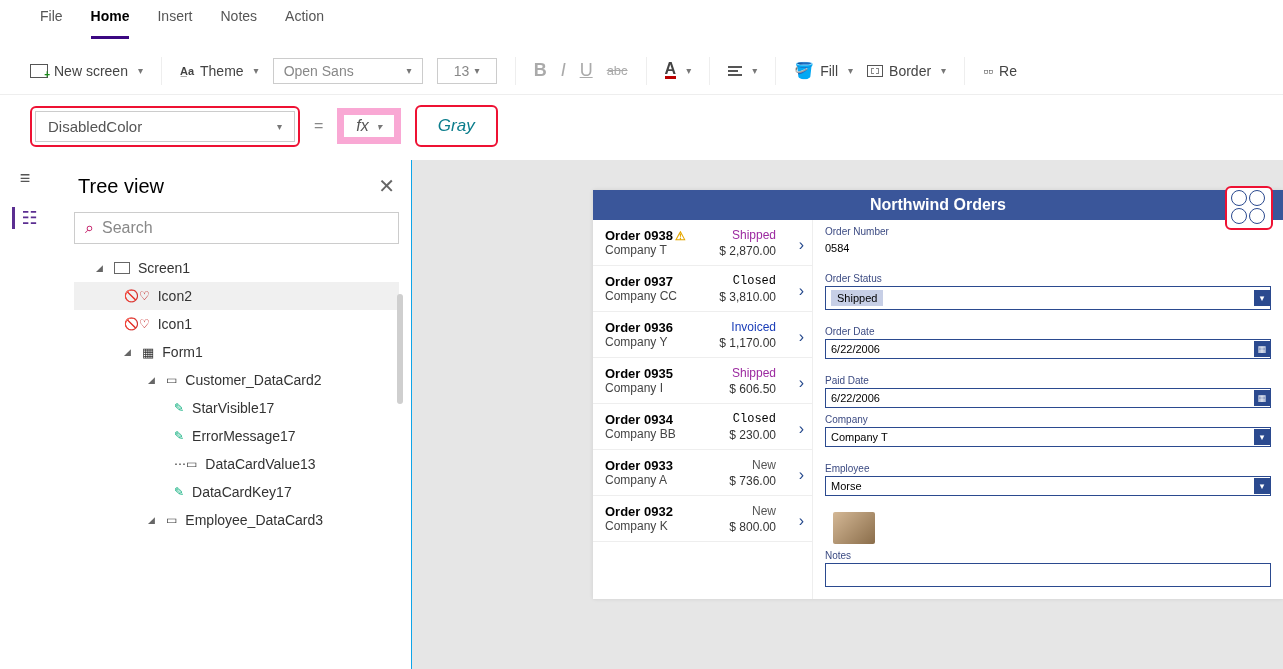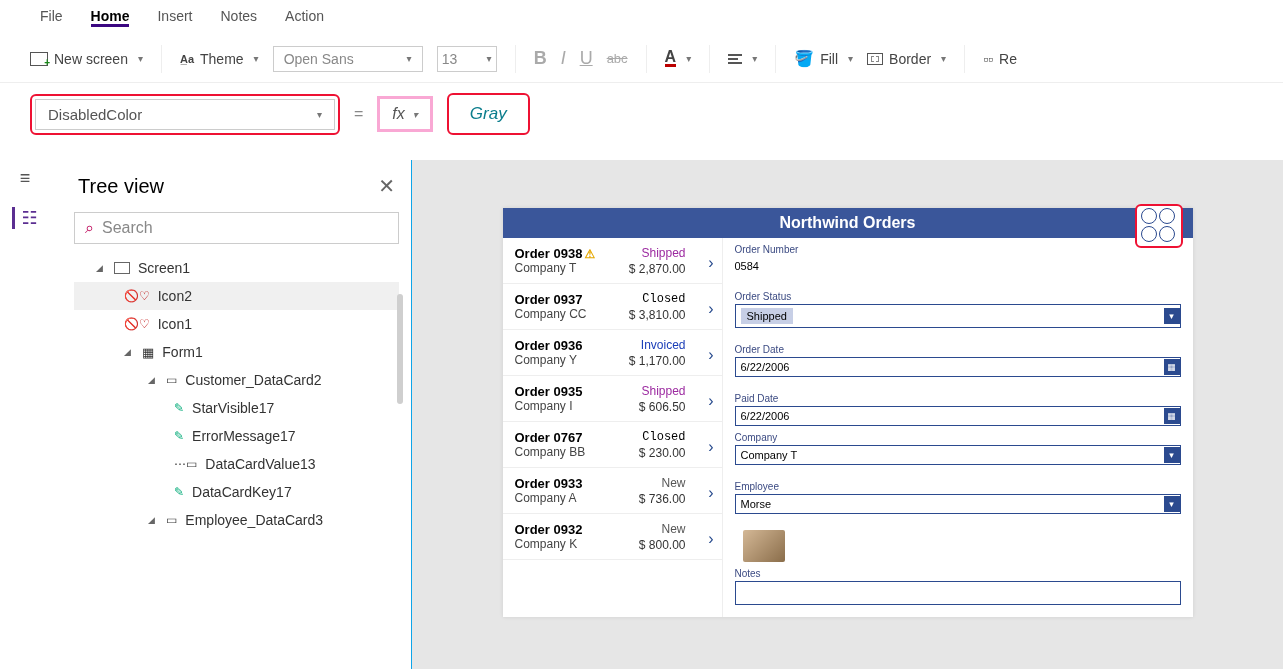--- a/index.html
+++ b/index.html
@@ -1,64 +1,64 @@
 <!DOCTYPE html>
 <html><head>
 <meta charset="utf-8">
 <style>
 * { box-sizing: border-box; margin: 0; padding: 0; font-family: 'Segoe UI', sans-serif; }
 body { background: #fff; width: 1283px; height: 669px; overflow: hidden; position: relative; }
 
 
 .menubar { display: flex; gap: 28px; padding: 8px 40px; font-size: 14px; color: #555; }
 .menubar span { cursor: pointer; }
-.menubar .active { color: #000; font-weight: 600; border-bottom: 3px solid #3b0781; padding-bottom: 0; }
+.menubar .active { color: #000; font-weight: 600; border-bottom: 3px solid #3b0781; padding-bottom: 12px; }
 
 
 .toolbar { display: flex; align-items: center; padding: 6px 30px; border-bottom: 1px solid #eee; gap: 14px; font-size: 14px; height: 48px; }
 .toolbar .item { display: flex; align-items: center; gap: 6px; color: #444; cursor: pointer; }
 .toolbar .sep { width: 1px; height: 28px; background: #eee; margin: 0 4px; }
 .toolbar .drop-box { border: 1px solid #ccc; padding: 4px 10px; min-width: 150px; color: #888; display: flex; align-items: center; justify-content: space-between; }
-.toolbar .small-box { border: 1px solid #ccc; padding: 4px 4px; width: 60px; color: #888; display: flex; align-items: center; justify-content: space-between; }
+.toolbar .small-box { border: 1px solid #ccc; padding: 4px 16px; width: 60px; color: #888; display: flex; align-items: center; justify-content: space-between; }
 .chev { font-size: 10px; color: #777; margin-left: 4px; }
 .A-underline { border-bottom: 3px solid #b00; display:inline-block; line-height:14px; font-weight:600; font-size:16px; }
 .align-icon { display:inline-flex; flex-direction:column; gap:2px;}
 .align-icon i{display:block;width:14px;height:2px;background:#555;}
 .align-icon i:nth-child(2){width:10px;}
 .border-icon{width:16px;height:12px;border:1px solid #555;display:inline-block;position:relative;}
 .border-icon::after{content:'';position:absolute;left:3px;top:2px;right:3px;bottom:2px;border:1px dashed #888;}
 .reorder-icon{display:inline-block;font-size:14px;}
 
 
 .formula-row { display:flex; align-items:center; padding: 10px 30px; gap: 14px; }
 .red-box { border: 2.5px solid #e13; border-radius: 6px; padding: 3px; }
-.prop-select { width: 300px; border:1px solid #ccc; background:#fff; padding:6px 12px; font-size:15px; color:#555; display:flex; justify-content:space-between; align-items:center;}
+.prop-select { width: 260px; border:1px solid #ccc; background:#fff; padding:6px 12px; font-size:15px; color:#555; display:flex; justify-content:space-between; align-items:center;}
 .equals { font-size:16px; color:#888; }
 .fx { font-style: italic; font-size: 16px; color:#555; padding: 0 6px; display:flex; align-items:center; gap:4px; }
 .formula-val { padding:6px 18px; font-size:17px; color: #0b7d8c; font-style: italic; }
-.fx-container{border:3px solid #f9a8d4;padding:2px 6px;display:flex;align-items:center;height:36px;}
+.fx-container{border:7px solid #f9a8d4;padding:2px 6px;display:flex;align-items:center;height:36px;}
 
 
 .left-rail { position:absolute; top:160px; left:0; width:50px; display:flex;flex-direction:column; align-items:center; gap:18px; padding-top:8px;}
 .left-rail .rail-btn{cursor:pointer;color:#555;font-size:18px;}
 
 
 .tree-pane { position:absolute; top:160px; left:62px; width:350px; bottom:0; border-right:1px solid #0ea5e9; padding: 10px 12px 0 12px; }
 .tree-header { display:flex; justify-content:space-between; align-items:center; font-size:20px; font-weight:500; padding: 4px 4px 14px 4px;}
 .search-box { border:1px solid #ccc; padding:6px 10px; display:flex; align-items:center; gap:8px; color:#888; margin-bottom:10px;}
 .tree { font-size:14px; color:#333; position:relative;}
 .tree-scroll{position:absolute; right:-4px; top:40px; width:6px; height:110px; background:#cfcfcf; border-radius:3px;}
 .tree-node { display:flex; align-items:center; gap:8px; padding:6px 4px; cursor:pointer;}
 .tree-node.selected{background:#f0f0f0;}
 .indent1{padding-left:22px;} .indent2{padding-left:50px;} .indent3{padding-left:74px;} .indent4{padding-left:100px;}
 .collapse-caret{font-size:9px;color:#666;width:10px;display:inline-block;}
 .tree-icon{width:16px;height:12px;border:1px solid #666;display:inline-block;}
 
 
-.canvas-wrap { position:absolute; top:160px; left:412px; right:0; bottom:0; background:#e6e6e6; display:flex; align-items:flex-start; justify-content:center; padding:48px 0;}
+.canvas-wrap { position:absolute; top:160px; left:412px; right:0; bottom:0; background:#e6e6e6; display:flex; align-items:flex-start; justify-content:flex-end; padding:30px 0;}
 .app-screen { width:690px; background:#fff; box-shadow:0 0 4px rgba(0,0,0,0.1); position:relative;}
 .app-header{background:#3a569a; color:#fff; font-weight:600; text-align:center; padding:6px 0; font-size:16px;}
 .app-body{display:flex;}
 .order-list{width:220px; border-right:1px solid #eee;}
 .order-item{padding:8px 12px; border-bottom:1px solid #eee; position:relative;}
 .order-title{font-weight:600;font-size:13px;}
 .order-company{font-size:12px;color:#444;}
 .order-status{position:absolute;right:36px;top:8px;font-size:12px;}
 .order-amount{position:absolute;right:36px;top:24px;font-size:12px;color:#333;}
 .order-arrow{position:absolute;right:8px;top:16px;color:#274a8d;font-size:16px;}
@@ -268,21 +268,21 @@
   <div class="order-arrow">›</div>
           </div>
           <div class="order-item">
             <div class="order-title">Order 0935</div>
   <div class="order-company">Company I</div>
   <div class="order-status status-shipped">Shipped</div>
   <div class="order-amount">$ 606.50</div>
   <div class="order-arrow">›</div>
           </div>
           <div class="order-item">
-            <div class="order-title">Order 0767</div>
+            <div class="order-title">Order 0934</div>
   <div class="order-company">Company BB</div>
   <div class="order-status status-closed">Closed</div>
   <div class="order-amount">$ 230.00</div>
   <div class="order-arrow">›</div>
           </div>
           <div class="order-item">
             <div class="order-title">Order 0933</div>
   <div class="order-company">Company A</div>
   <div class="order-status status-new">New</div>
   <div class="order-amount">$ 736.00</div>

